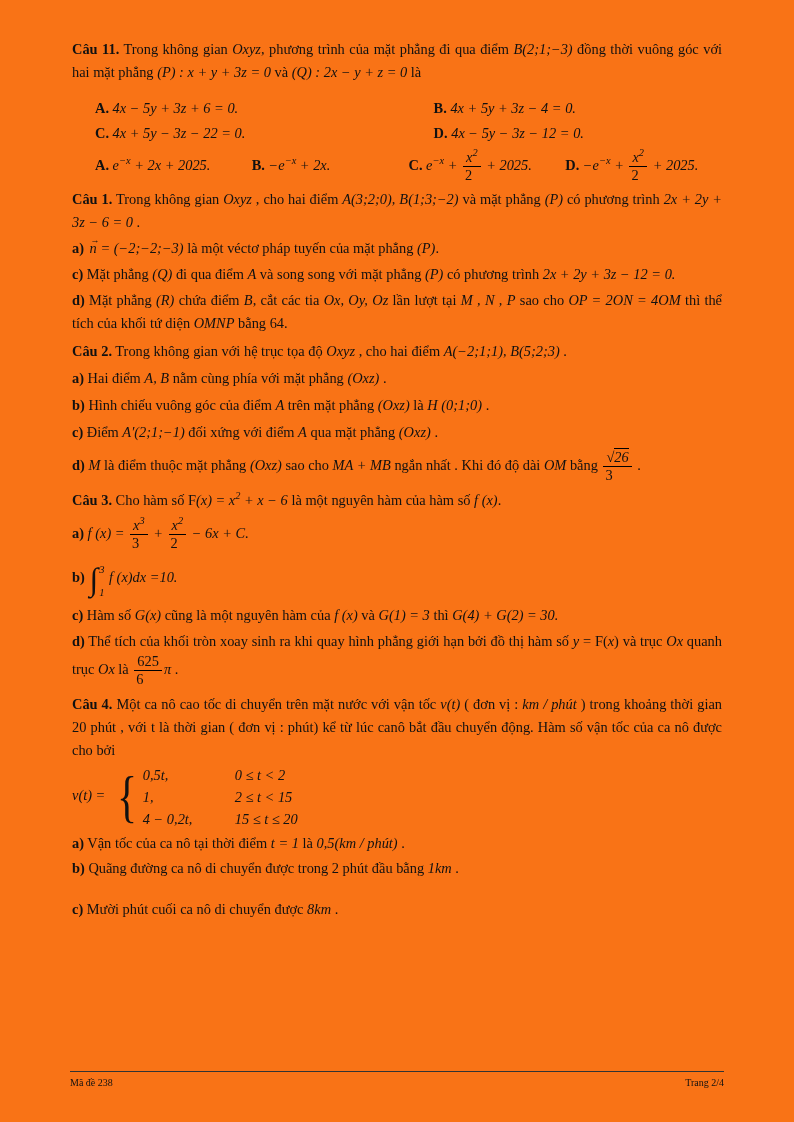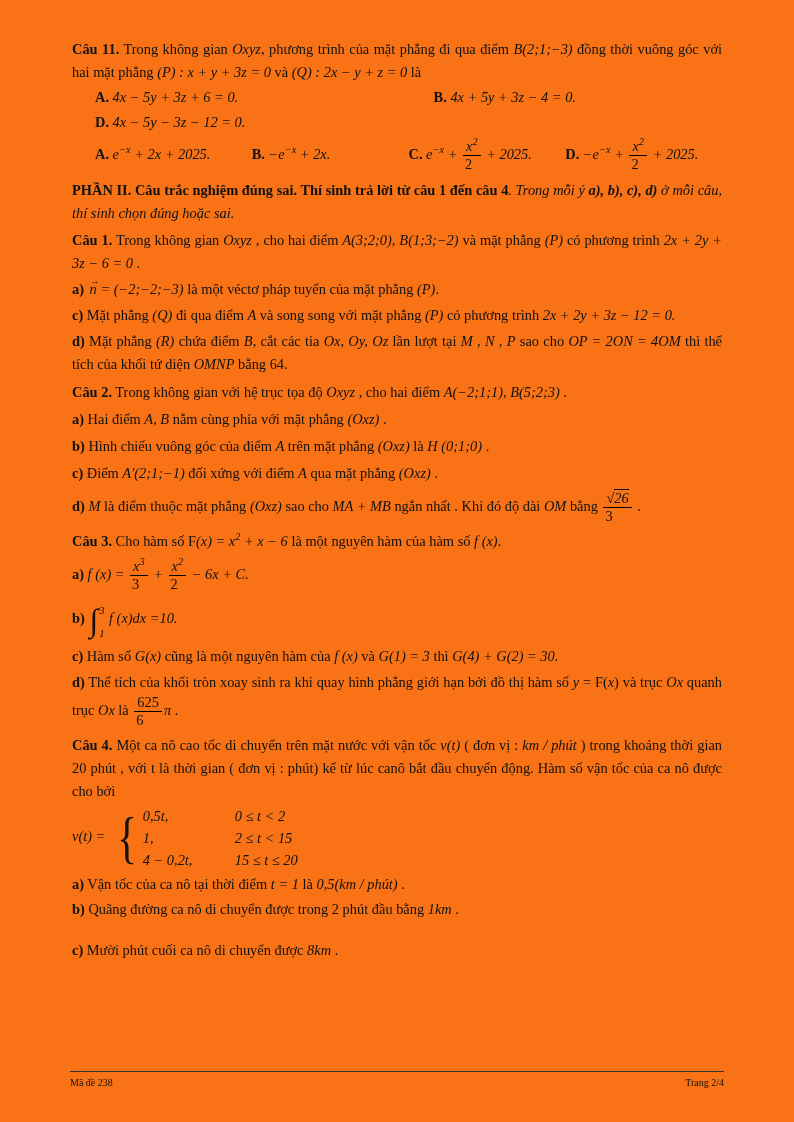--- a/index.html
+++ b/index.html
@@ -32,34 +32,34 @@
   .crows{display:inline-flex;flex-direction:column;font-style:italic;line-height:22px}
   .crow{display:grid;grid-template-columns:92px auto}
   .footer{position:absolute;left:70px;right:70px;bottom:34px;border-top:1.2px solid #333;display:flex;justify-content:space-between;padding-top:5px;font-size:10px}
 </style>
 </head>
 <body>
 
 <div class="page">
   <div>
       <div class="block para"><span class="rb">Câu 11.</span><span class="rt"> Trong không gian </span><span class="ri">Oxyz</span><span class="rt">, phương trình của mặt phẳng đi qua điểm </span><span class="ri">B(2;1;−3)</span><span class="rt"> đồng thời vuông góc với hai mặt phẳng </span><span class="ri">(P) : x + y + 3z = 0</span><span class="rt"> và </span><span class="ri">(Q) : 2x − y + z = 0</span><span class="rt">  là</span></div>
-      <div class="block cols cols2" style="margin-top: 2px;">
+      <div class="block cols cols2" style="margin-top: 13px;">
         <span class="col"><span class="rb">A.</span><span class="rt">  </span><span class="ri">4x − 5y + 3z + 6 = 0.</span></span>
         <span class="col"><span class="rb">B.</span><span class="rt">  </span><span class="ri">4x + 5y + 3z − 4 = 0.</span></span>
       </div>
       <div class="block cols cols2" style="margin-top: 2px;">
+        <span class="col"><span class="rb">C.</span><span class="rt">  </span><span class="ri">4x + 5y − 3z − 22 = 0.</span></span>
         <span class="col"><span class="rb">D.</span><span class="rt">  </span><span class="ri">4x − 5y − 3z − 12 = 0.</span></span>
       </div>
       <div class="block cols cols4" style="margin-top: 4px;">
         <span class="col"><span class="rb">A.</span><span class="rt">  </span><span class="ri">e</span><sup class="rsup">−x</sup><span class="ri"> + 2x + 2025.</span></span>
         <span class="col"><span class="rb">B.</span><span class="rt">  </span><span class="ri">−e</span><sup class="rsup">−x</sup><span class="ri"> + 2x.</span></span>
         <span class="col"><span class="rb">C.</span><span class="rt">  </span><span class="ri">e</span><sup class="rsup">−x</sup><span class="ri"> + </span><span class="frac"><span class="num"><span class="ri">x</span><sup class="rsup">2</sup></span><span class="den"><span class="rt">2</span></span></span><span class="ri"> + 2025.</span></span>
         <span class="col"><span class="rb">D.</span><span class="rt">  </span><span class="ri">−e</span><sup class="rsup">−x</sup><span class="ri"> + </span><span class="frac"><span class="num"><span class="ri">x</span><sup class="rsup">2</sup></span><span class="den"><span class="rt">2</span></span></span><span class="ri"> + 2025.</span></span>
       </div>
-      <div class="block para" style="margin-top: 6px;"><span class="rb">PHẦN II. Câu trắc nghiệm đúng sai. Thí sinh trả lời từ câu 1 đến câu 4</span><span class="ri">. Trong mỗi ý </span><span class="rbi">a), b), c), d)</span><span class="ri"> ở mỗi câu, thí sinh chọn đúng hoặc sai.</span></div>
       <div class="block para" style="margin-top: 4px;"><span class="rb">Câu 1.</span><span class="rt"> Trong không gian </span><span class="ri">Oxyz</span><span class="rt"> , cho hai điểm </span><span class="ri">A(3;2;0), B(1;3;−2)</span><span class="rt"> và mặt phẳng </span><span class="ri">(P)</span><span class="rt"> có phương trình </span><span class="ri">2x + 2y + 3z − 6 = 0</span><span class="rt"> .</span></div>
       <div class="block para" style="margin-top: 3px;"><span class="rb">a)</span><span class="rt"> </span><span class="vec"><span class="vecarrow">→</span><span class="ri">n</span></span><span class="ri"> = (−2;−2;−3)</span><span class="rt"> là một véctơ pháp tuyến của mặt phẳng </span><span class="ri">(P)</span><span class="rt">.</span></div>
       <div class="block para" style="margin-top: 3px;"><span class="rb">c)</span><span class="rt"> Mặt phẳng </span><span class="ri">(Q)</span><span class="rt"> đi qua điểm </span><span class="ri">A</span><span class="rt"> và song song với mặt phẳng </span><span class="ri">(P)</span><span class="rt"> có phương trình </span><span class="ri">2x + 2y + 3z − 12 = 0.</span></div>
       <div class="block para" style="margin-top: 3px;"><span class="rb">d)</span><span class="rt"> Mặt phẳng </span><span class="ri">(R)</span><span class="rt"> chứa điểm </span><span class="ri">B</span><span class="rt">, cắt các tia </span><span class="ri">Ox, Oy, Oz</span><span class="rt"> lần lượt tại </span><span class="ri">M , N , P</span><span class="rt"> sao cho </span><span class="ri">OP = 2ON = 4OM</span><span class="rt"> thì thể tích của khối tứ diện </span><span class="ri">OMNP</span><span class="rt"> bằng 64.</span></div>
       <div class="block para" style="margin-top: 5px;"><span class="rb">Câu 2.</span><span class="rt"> Trong không gian với hệ trục tọa độ </span><span class="ri">Oxyz</span><span class="rt"> , cho hai điểm </span><span class="ri">A(−2;1;1), B(5;2;3)</span><span class="rt"> .</span></div>
       <div class="block para" style="margin-top: 4px;"><span class="rb">a)</span><span class="rt"> Hai điểm </span><span class="ri">A, B</span><span class="rt"> nằm cùng phía với mặt phẳng </span><span class="ri">(Oxz)</span><span class="rt">  .</span></div>
       <div class="block para" style="margin-top: 4px;"><span class="rb">b)</span><span class="rt"> Hình chiếu vuông góc của điểm </span><span class="ri">A</span><span class="rt"> trên mặt phẳng </span><span class="ri">(Oxz)</span><span class="rt"> là </span><span class="ri">H (0;1;0)</span><span class="rt"> .</span></div>
       <div class="block para" style="margin-top: 4px;"><span class="rb">c)</span><span class="rt"> Điểm </span><span class="ri">A′(2;1;−1)</span><span class="rt"> đối xứng với điểm </span><span class="ri">A</span><span class="rt"> qua mặt phẳng </span><span class="ri">(Oxz)</span><span class="rt"> .</span></div>
       <div class="block para" style="margin-top: 5px;"><span class="rb">d)</span><span class="rt"> </span><span class="ri">M</span><span class="rt"> là điểm thuộc mặt phẳng </span><span class="ri">(Oxz)</span><span class="rt"> sao cho </span><span class="ri">MA + MB</span><span class="rt"> ngắn nhất . Khi đó độ dài </span><span class="ri">OM</span><span class="rt"> bằng </span><span class="frac"><span class="num"><span class="sqrt"><span class="rad">√</span><span class="sqrtbody">26</span></span></span><span class="den"><span class="rt">3</span></span></span><span class="rt"> .</span></div>
       <div class="block para" style="margin-top: 5px;"><span class="rb">Câu 3.</span><span class="rt"> Cho hàm số </span><span class="rt">F</span><span class="ri">(x) = x</span><sup class="rsup">2</sup><span class="ri"> + x − 6</span><span class="rt"> là một nguyên hàm của hàm số </span><span class="ri">f (x)</span><span class="rt">.</span></div>

